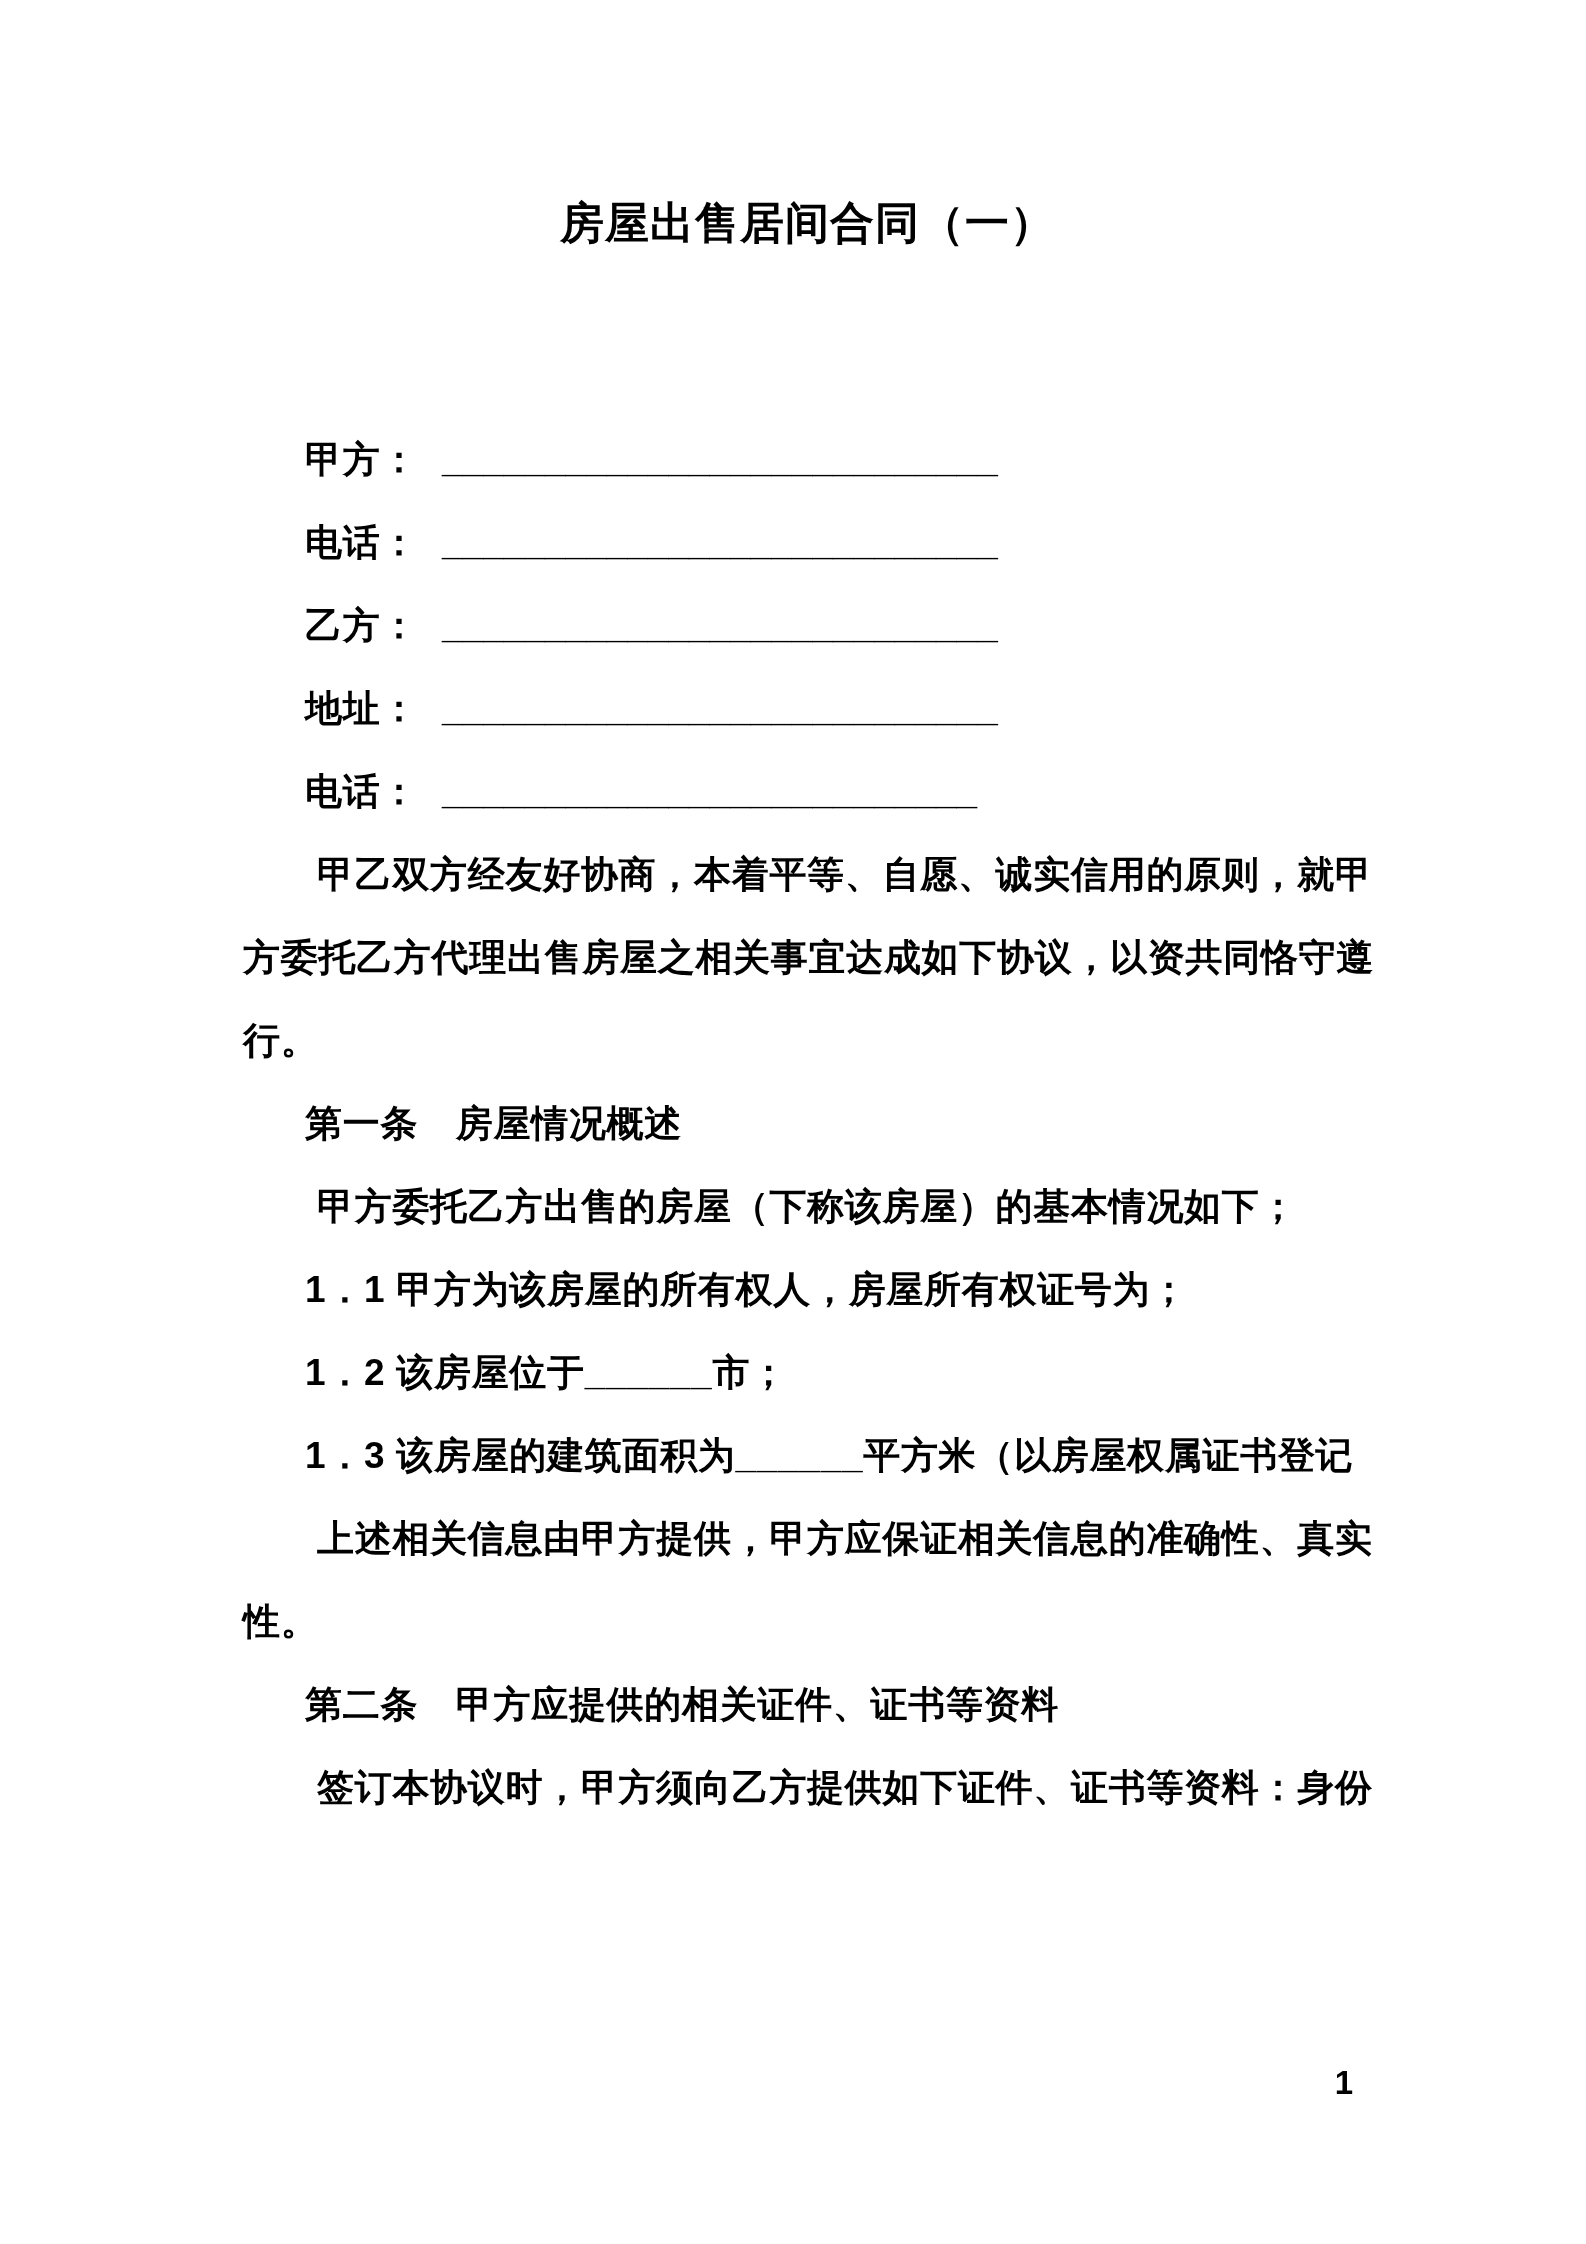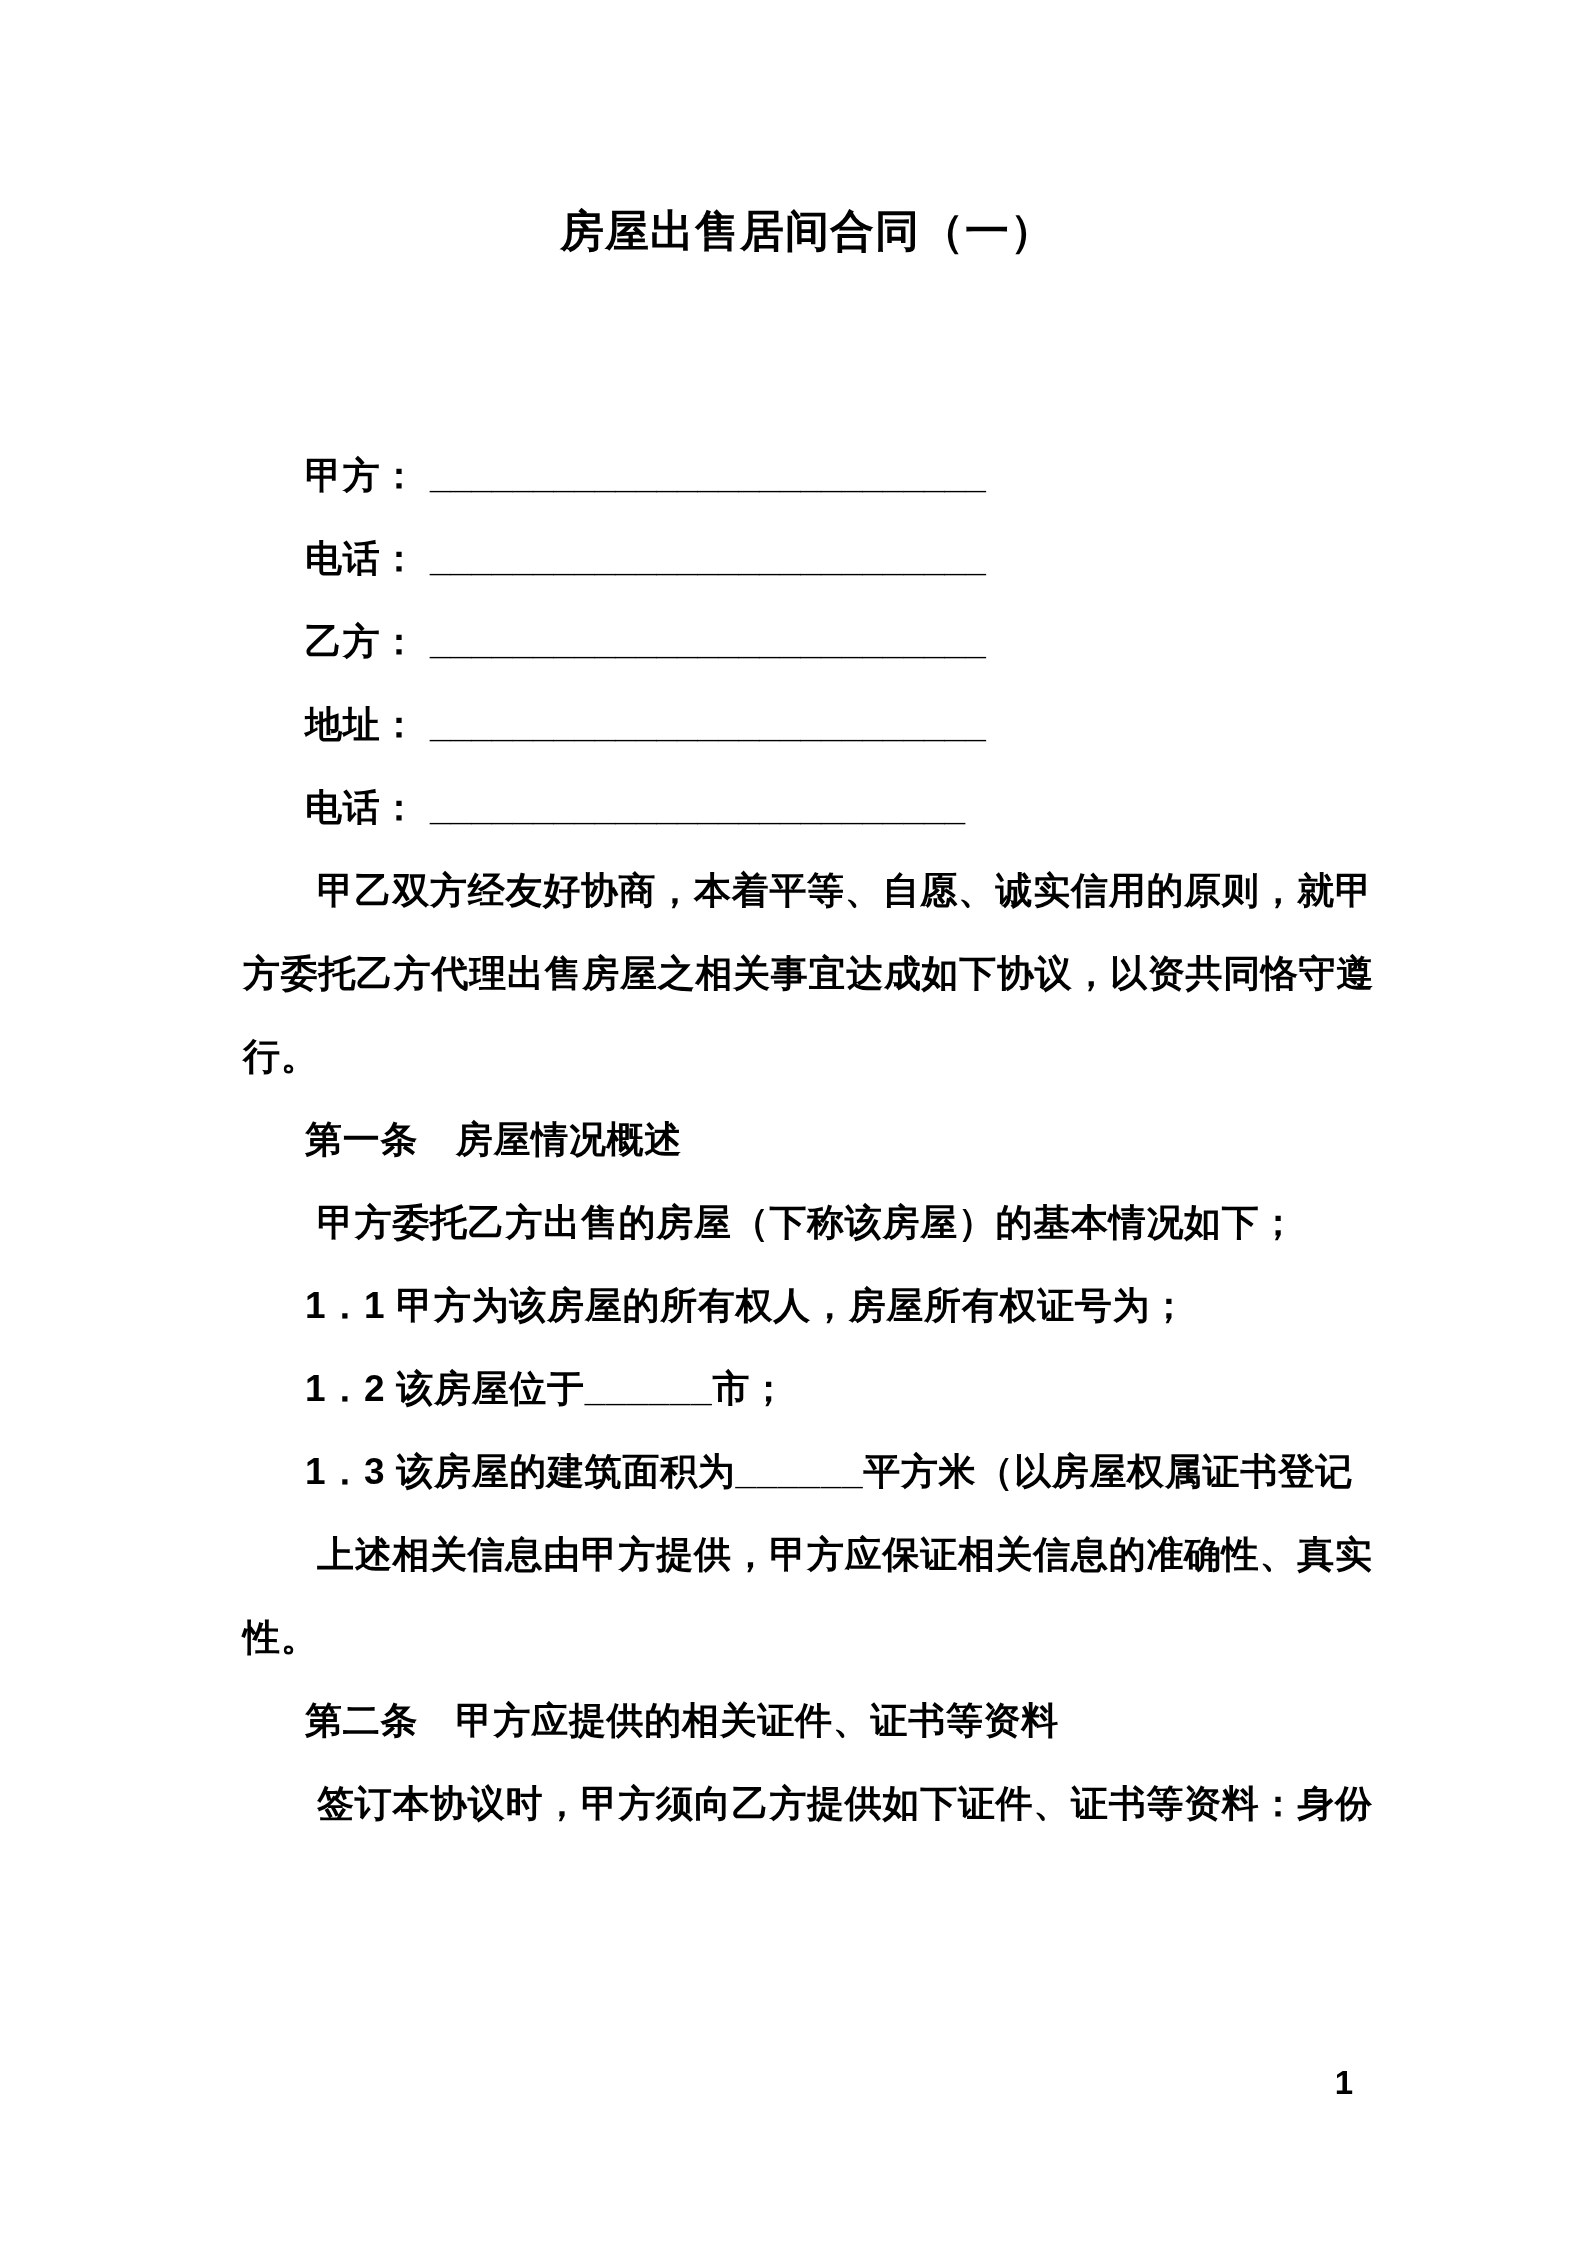--- a/index.html
+++ b/index.html
@@ -8,21 +8,21 @@
     width: 1586px;
     height: 2244px;
     background: #ffffff;
     box-sizing: border-box;
     padding: 190px 214px 0 243px;
     font-family: "Liberation Sans", sans-serif;
     color: #000000;
     overflow: hidden;
   }
   .doc-title {
-    margin: 8px;
+    margin: 0;
     height: 66px;
     line-height: 66px;
     text-align: center;
     font-size: 44px;
     font-weight: 700;
     letter-spacing: 1px;
     white-space: nowrap;
   }
   .title-gap { height: 162px; }
   .doc-body { }
@@ -33,21 +33,21 @@
     font-size: 37px;
     font-weight: 600;
     letter-spacing: 0.7px;
     white-space: nowrap;
   }
   .indent-first { padding-left: 74px; }
   .indent-list  { padding-left: 62px; }
   .heading { font-weight: 700; }
   .form-label { font-weight: 600; text-align: center; }
   .form-blank {
-    margin-left: 12px;
+    margin-left: 24px;
     letter-spacing: 0;
     font-weight: 600;
   }
   .page-number {
     position: absolute;
     top: 2062px;
     right: 233px;
     font-size: 33px;
     font-weight: 700;
     line-height: 42px;

